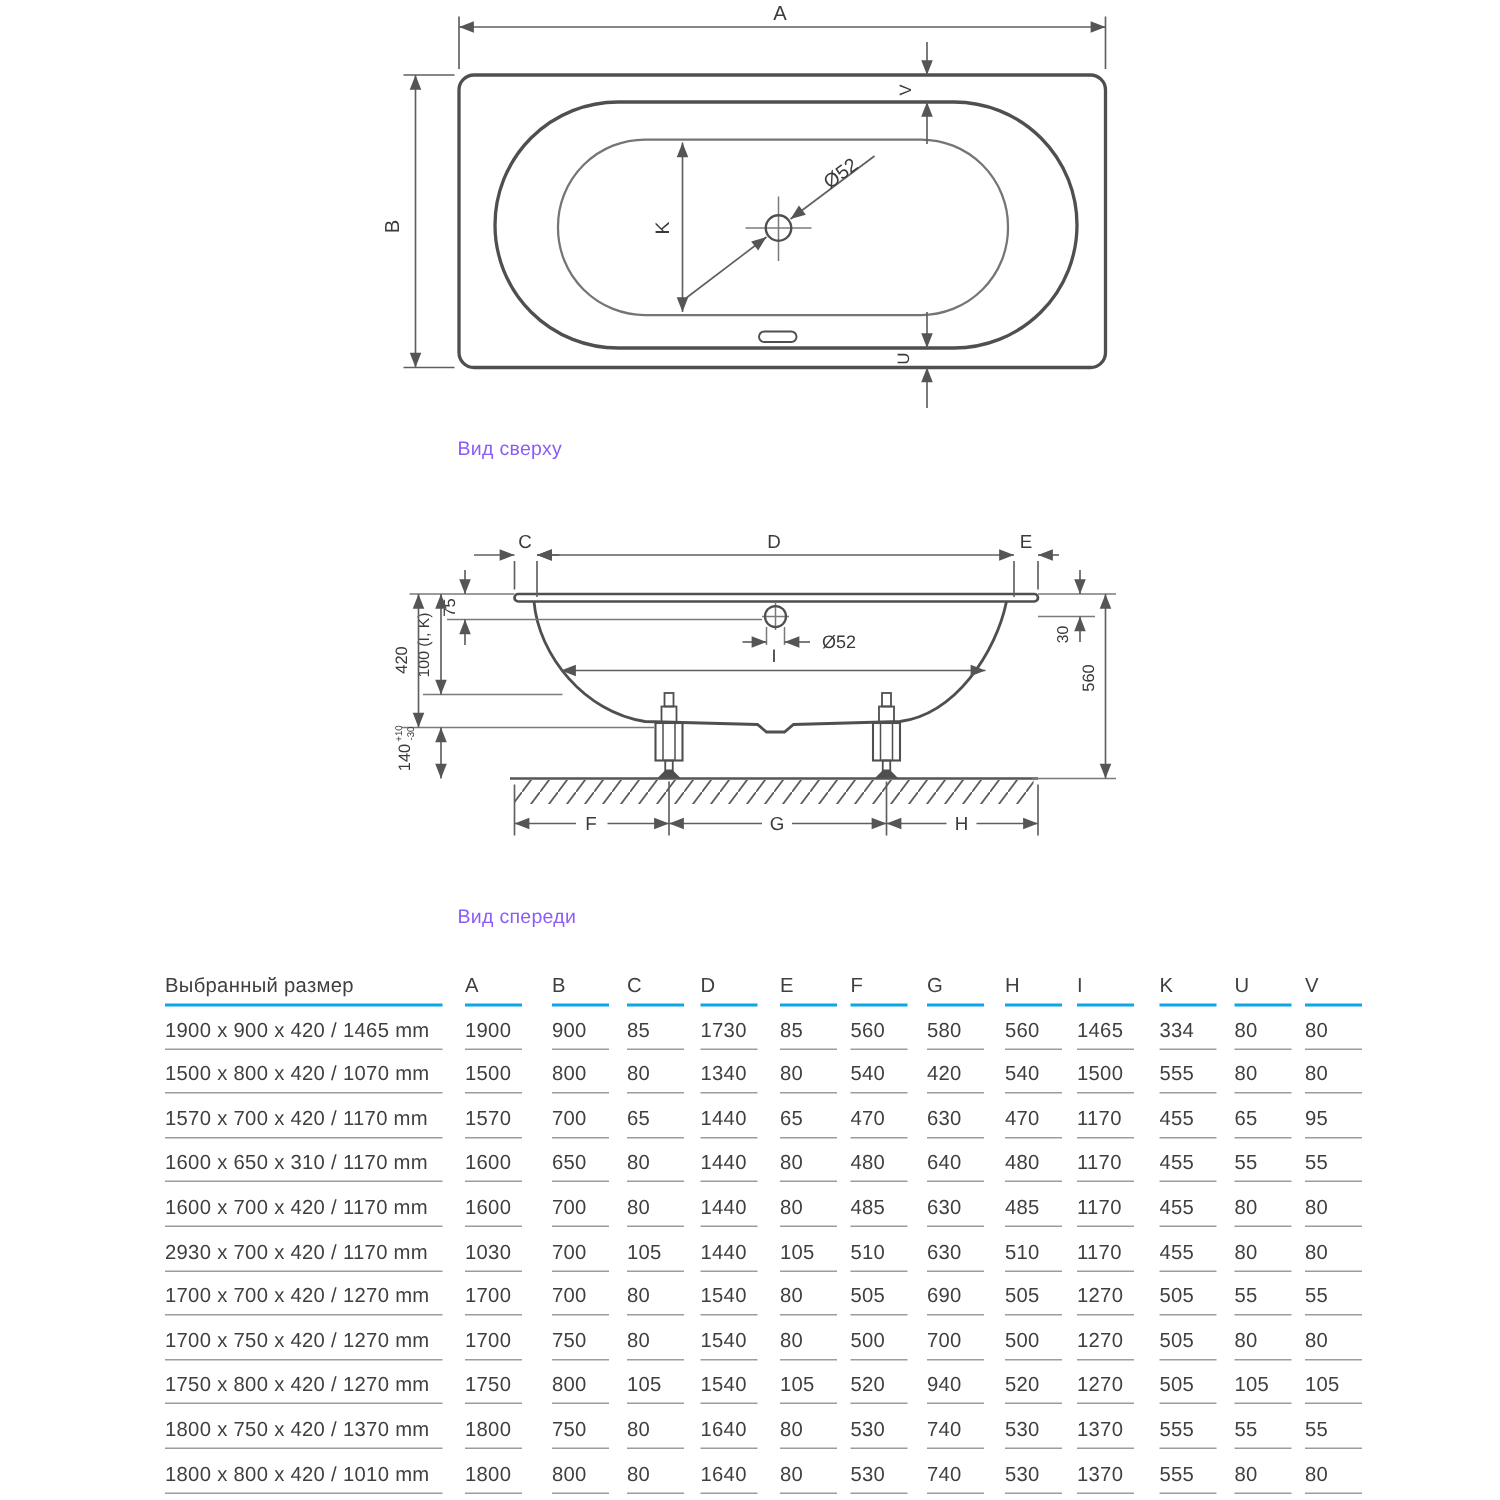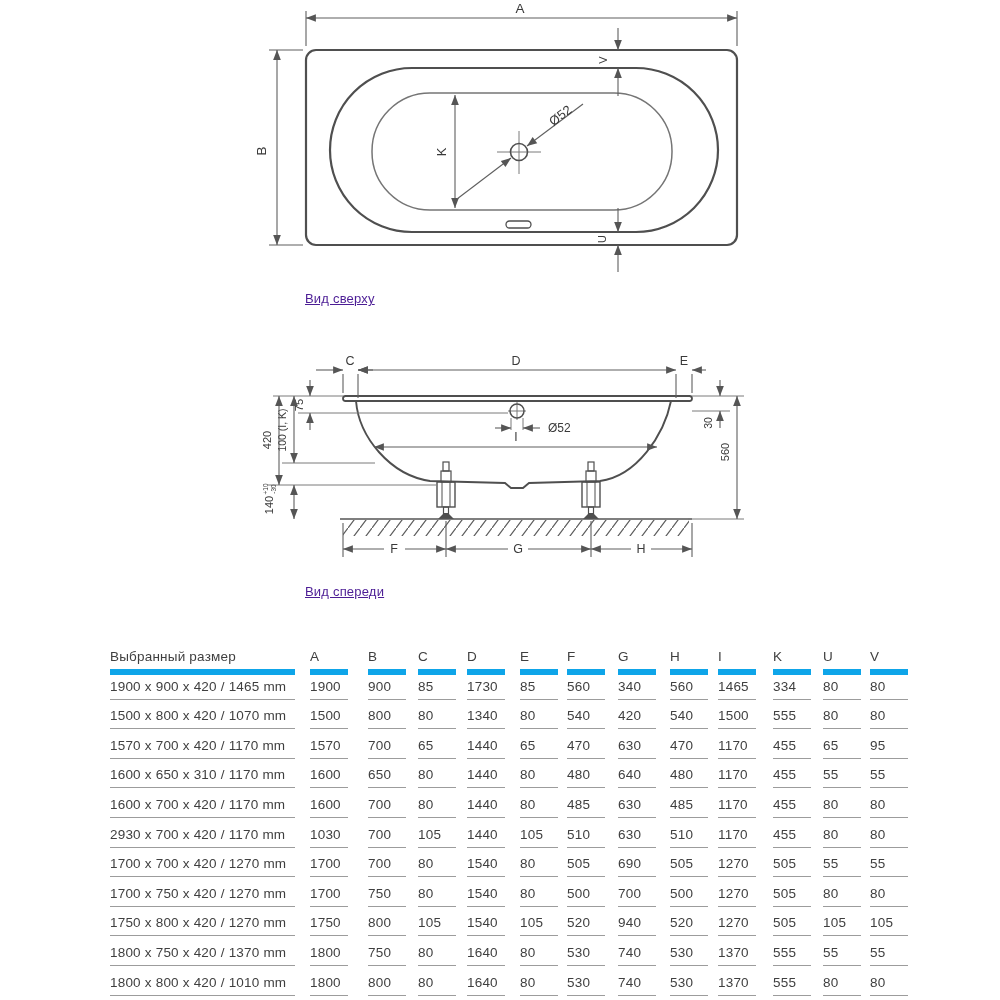--- a/index.html
+++ b/index.html
@@ -1,29 +1,29 @@
 <!DOCTYPE html>
 <html><head>
 <meta charset="utf-8">
 <style>
   html,body{margin:0;padding:0;background:#fff;}
   #stage{position:relative;width:1000px;height:1000px;background:#ffffff;overflow:hidden;
          font-family:"Liberation Sans",sans-serif;color:#3a3a3a;}
   #drawing{position:absolute;left:0;top:0;}
-  .caption{position:absolute;font-size:13px;color:#4c1d95;letter-spacing:.2px;text-decoration:underline;}
+  .caption{position:absolute;font-size:13px;color:#8b5cf6;letter-spacing:.2px;}
   svg text{fill:#3a3a3a;font-family:"Liberation Sans",sans-serif;}
   .dimline{stroke:#5f5f5f;stroke-width:1.1;fill:none;}
   .thin{stroke:#7a7a7a;stroke-width:1;fill:none;}
   .main{stroke:#4f4f4f;fill:none;}
   
   #size-table{position:absolute;left:110px;top:649px;border-collapse:separate;border-spacing:0;
               table-layout:fixed;font-size:13.5px;color:#3f3f3f;letter-spacing:.2px;}
   #size-table td,#size-table th{padding:0;height:29.6px;vertical-align:top;text-align:left;font-weight:400;}
   #size-table .cell{display:inline-block;border-bottom:1.5px solid #9c9c9c;padding:0 2px 5px 0;white-space:nowrap;}
-  #size-table .hdr{border-bottom:6px solid #0ea5e9;}
+  #size-table .hdr{border-bottom:2px solid #0ea5e9;}
   #size-table td.lbl .cell,#size-table th.lbl .cell{min-width:183px;}
   #size-table td.num .cell,#size-table th.num .cell{min-width:36px;}
 </style>
 </head>
 <body>
 
 <div id="stage">
 
   <svg id="drawing" width="1000" height="640" viewBox="0 0 1000 640">
     <defs>
@@ -171,21 +171,21 @@
       <line class="dimline" x1="528" y1="549" x2="591" y2="549" marker-end="url(#ae)"></line>
       <line class="dimline" x1="591" y1="549" x2="631" y2="549" marker-start="url(#as)"></line>
       <line class="dimline" x1="651" y1="549" x2="692" y2="549" marker-end="url(#ae)"></line>
       <text x="394" y="553" text-anchor="middle" font-size="12.5">F</text>
       <text x="518" y="553" text-anchor="middle" font-size="12.5">G</text>
       <text x="641" y="553" text-anchor="middle" font-size="12.5">H</text>
     </g>
   </svg>
 
   <div class="caption" style="left:305px;top:291px">Вид сверху</div>
-  <div class="caption" style="left:305px;top:584px">Вид спереди</div>
+  <div class="caption" style="left:305px;top:603px">Вид спереди</div>
 
   <table id="size-table">
     <colgroup>
       <col style="width:200px">
         <col style="width:58px">
         <col style="width:50px">
         <col style="width:49px">
       <col style="width:53px">
         <col style="width:47px">
         <col style="width:51px">
@@ -215,21 +215,21 @@
     </thead>
     <tbody>
         <tr>
           <td class="lbl"><span class="cell">1900 x 900 x 420 / 1465 mm</span></td>
           <td class="num"><span class="cell">1900</span></td>
           <td class="num"><span class="cell">900</span></td>
           <td class="num"><span class="cell">85</span></td>
           <td class="num"><span class="cell">1730</span></td>
           <td class="num"><span class="cell">85</span></td>
           <td class="num"><span class="cell">560</span></td>
-          <td class="num"><span class="cell">340</span></td>
+          <td class="num"><span class="cell">580</span></td>
           <td class="num"><span class="cell">560</span></td>
           <td class="num"><span class="cell">1465</span></td>
           <td class="num"><span class="cell">334</span></td>
           <td class="num"><span class="cell">80</span></td>
           <td class="num"><span class="cell">80</span></td>
         </tr>
         <tr>
           <td class="lbl"><span class="cell">1500 x 800 x 420 / 1070 mm</span></td>
           <td class="num"><span class="cell">1500</span></td>
           <td class="num"><span class="cell">800</span></td>

